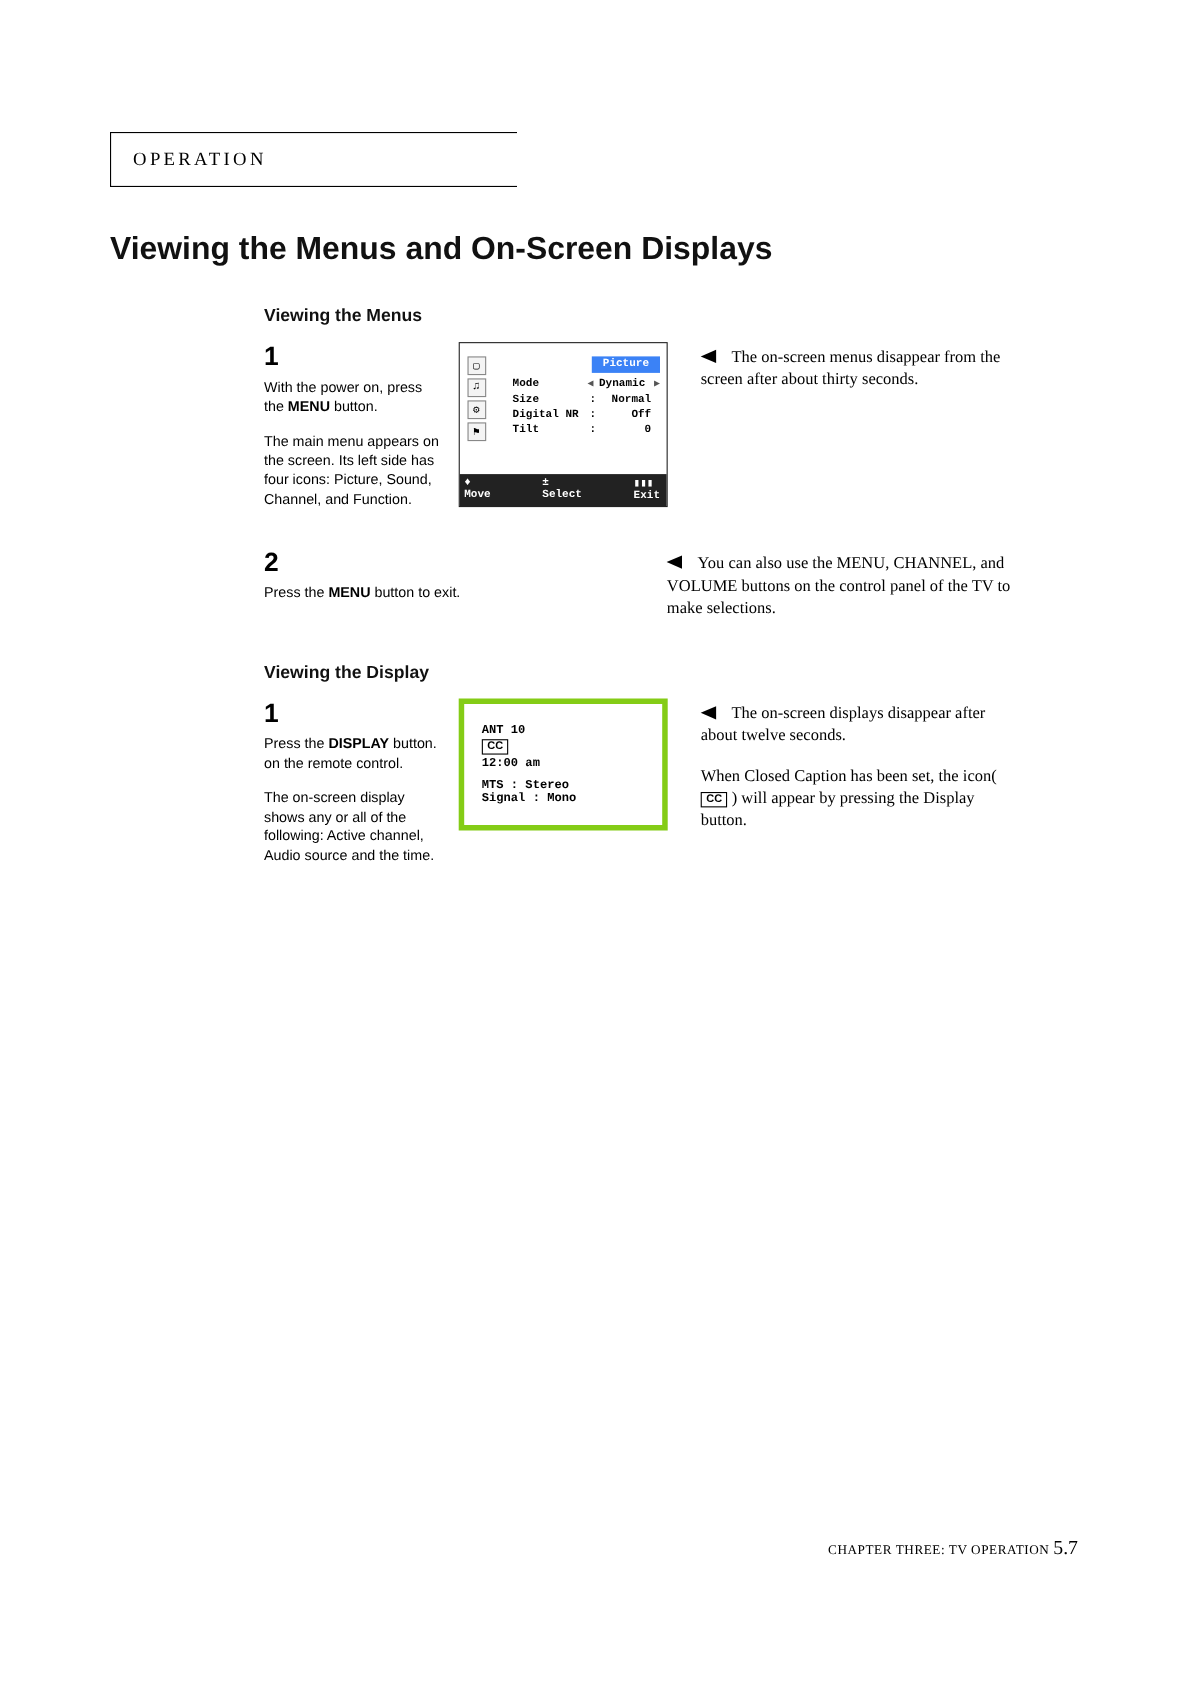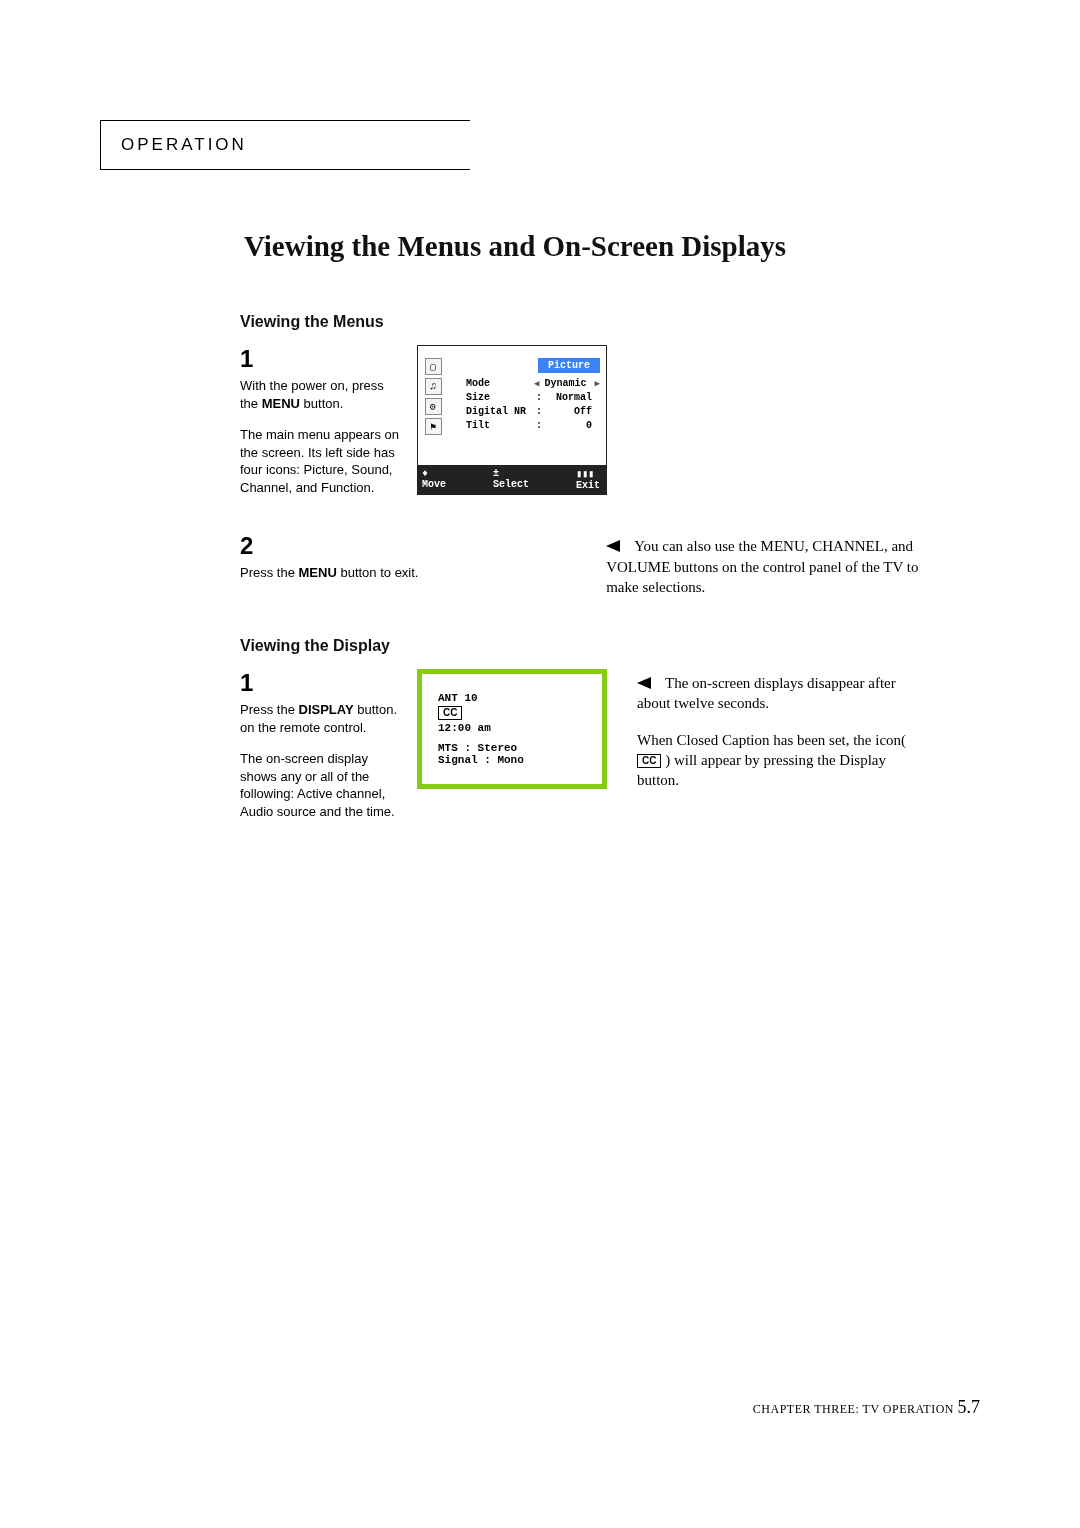--- a/index.html
+++ b/index.html
@@ -11,33 +11,32 @@
     left: 100px;
     top: 120px;
     width: 830px;
   }
 
   .operation-box {
     border: 1px solid #000;
     border-right: none;
     width: 370px;
     padding: 14px 20px;
-    margin-bottom: 60px;
-    font-family: Liberation Sans, sans-serif;
+    margin-bottom: 40px;
+    font-family: Liberation Serif, serif;
     letter-spacing: 3px;
     font-size: 17px;
   }
 
   .main-title {
-    font-family: Liberation Serif, serif;
+    font-family: Liberation Sans, sans-serif;
     font-weight: bold;
     font-size: 29px;
     color: #111;
-    margin-bottom: 50px;
-    text-align: center;
+    margin-bottom: 36px;
   }
 
   .content-row {
     display: flex;
     gap: 30px;
     margin-bottom: 36px;
   }
   .left-col { width: 340px; }
   .right-col { width: 350px; padding-top: 4px; }
 
@@ -216,20 +215,24 @@
           </div>
         </div>
         <div class="footer">
           <span>♦ Move</span>
           <span>± Select</span>
           <span>▮▮▮ Exit</span>
         </div>
       </div>
     </div>
 
+    <div class="right-col">
+      <span class="left-pointer"></span>
+      <span class="note-body">The on-screen menus disappear from the screen after about thirty seconds.</span>
+    </div>
   </div>
 
   <div class="content-row">
     <div class="left-col" style="margin-left:140px; width:385px;">
       <div class="big-step">2</div>
       <div class="step-body step-body-wide" style="margin-top:2px">
         <span>Press the </span><b>MENU</b><span> button to exit.</span>
       </div>
     </div>
     <div class="right-col" style="margin-left:-20px;">

